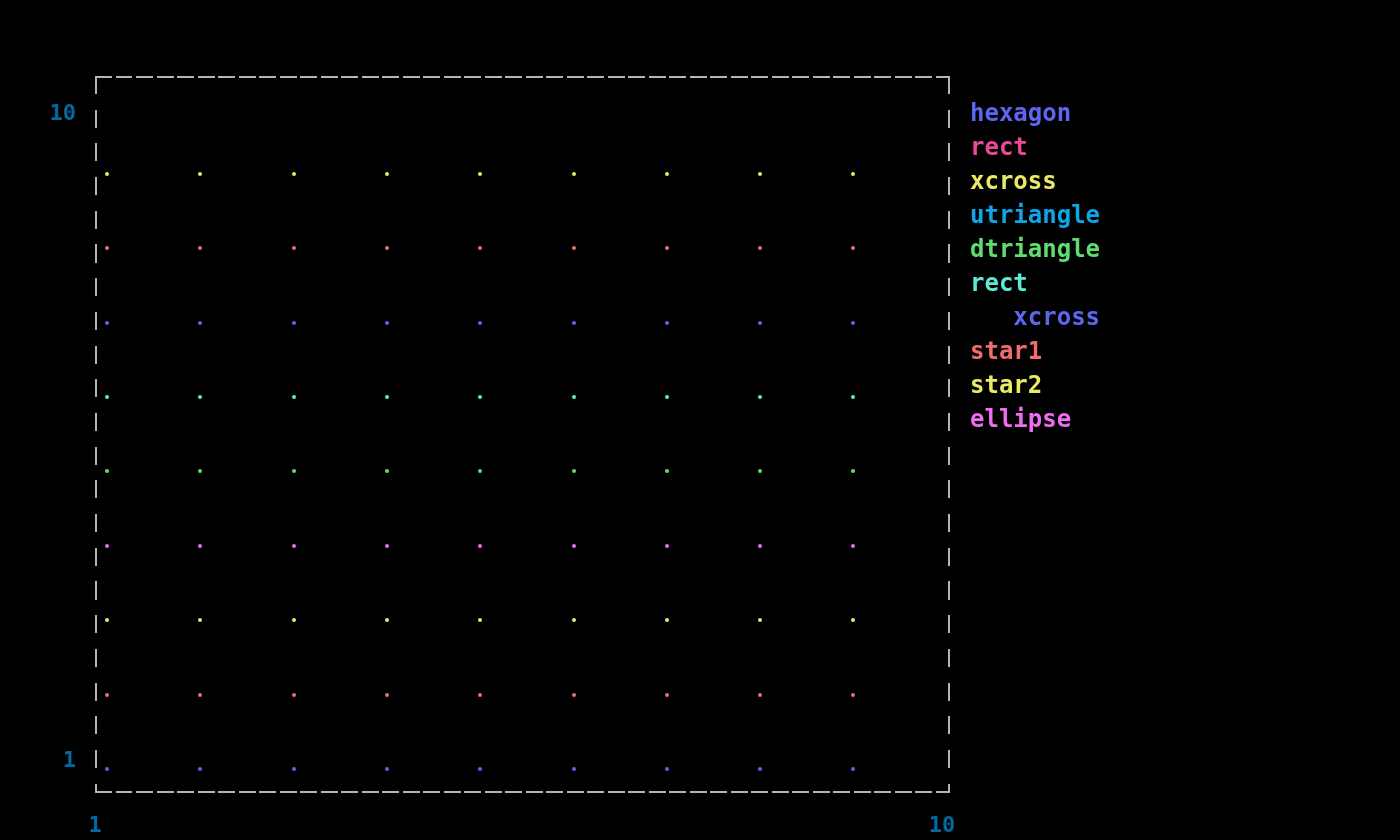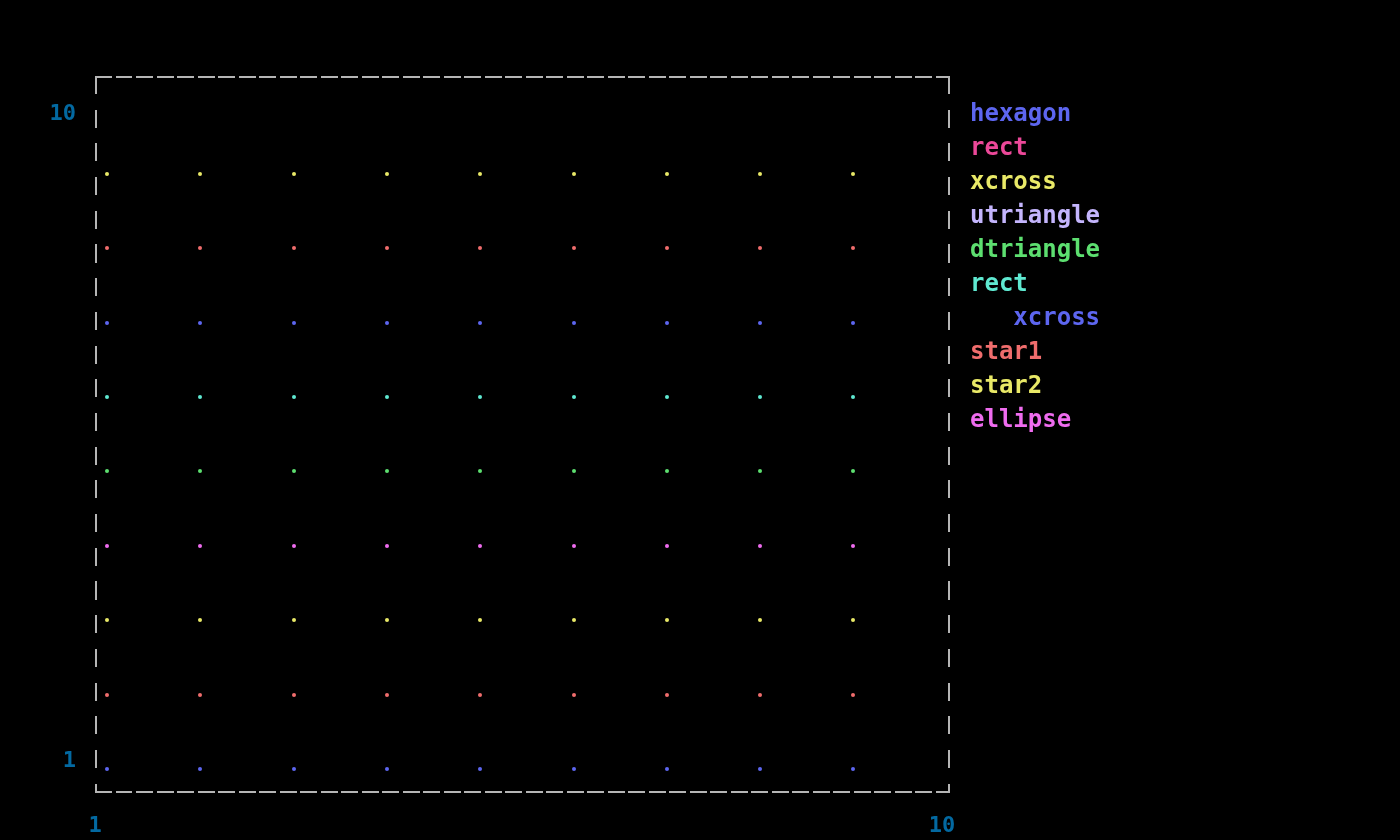--- a/index.html
+++ b/index.html
@@ -151,21 +151,21 @@
       <div class="dot" style="left: 571.5px; top: 171.8px; background: rgb(233, 233, 103);"></div>
       <div class="dot" style="left: 664.8px; top: 171.8px; background: rgb(233, 233, 103);"></div>
       <div class="dot" style="left: 758.1px; top: 171.8px; background: rgb(233, 233, 103);"></div>
       <div class="dot" style="left: 851.4px; top: 171.8px; background: rgb(233, 233, 103);"></div>
     </div>
 
   <div id="legend">
       <div class="legend-item" style="color: rgb(93, 102, 240);">hexagon</div>
       <div class="legend-item" style="color: #ec4899;">rect</div>
       <div class="legend-item" style="color: rgb(233, 233, 103);">xcross</div>
-      <div class="legend-item" style="color: #c4b5fd;">utriangle</div>
+      <div class="legend-item" style="color: #0ea5e9;">utriangle</div>
       <div class="legend-item" style="color: rgb(93, 223, 112);">dtriangle</div>
       <div class="legend-item" style="color: rgb(95, 233, 209);">rect</div>
       <div class="legend-item" style="color: rgb(93, 102, 240); text-align: right;">xcross</div>
       <div class="legend-item" style="color: rgb(240, 109, 109);">star1</div>
       <div class="legend-item" style="color: rgb(233, 233, 103);">star2</div>
       <div class="legend-item" style="color: rgb(239, 108, 239);">ellipse</div>
     </div>
 
 </div>
 

